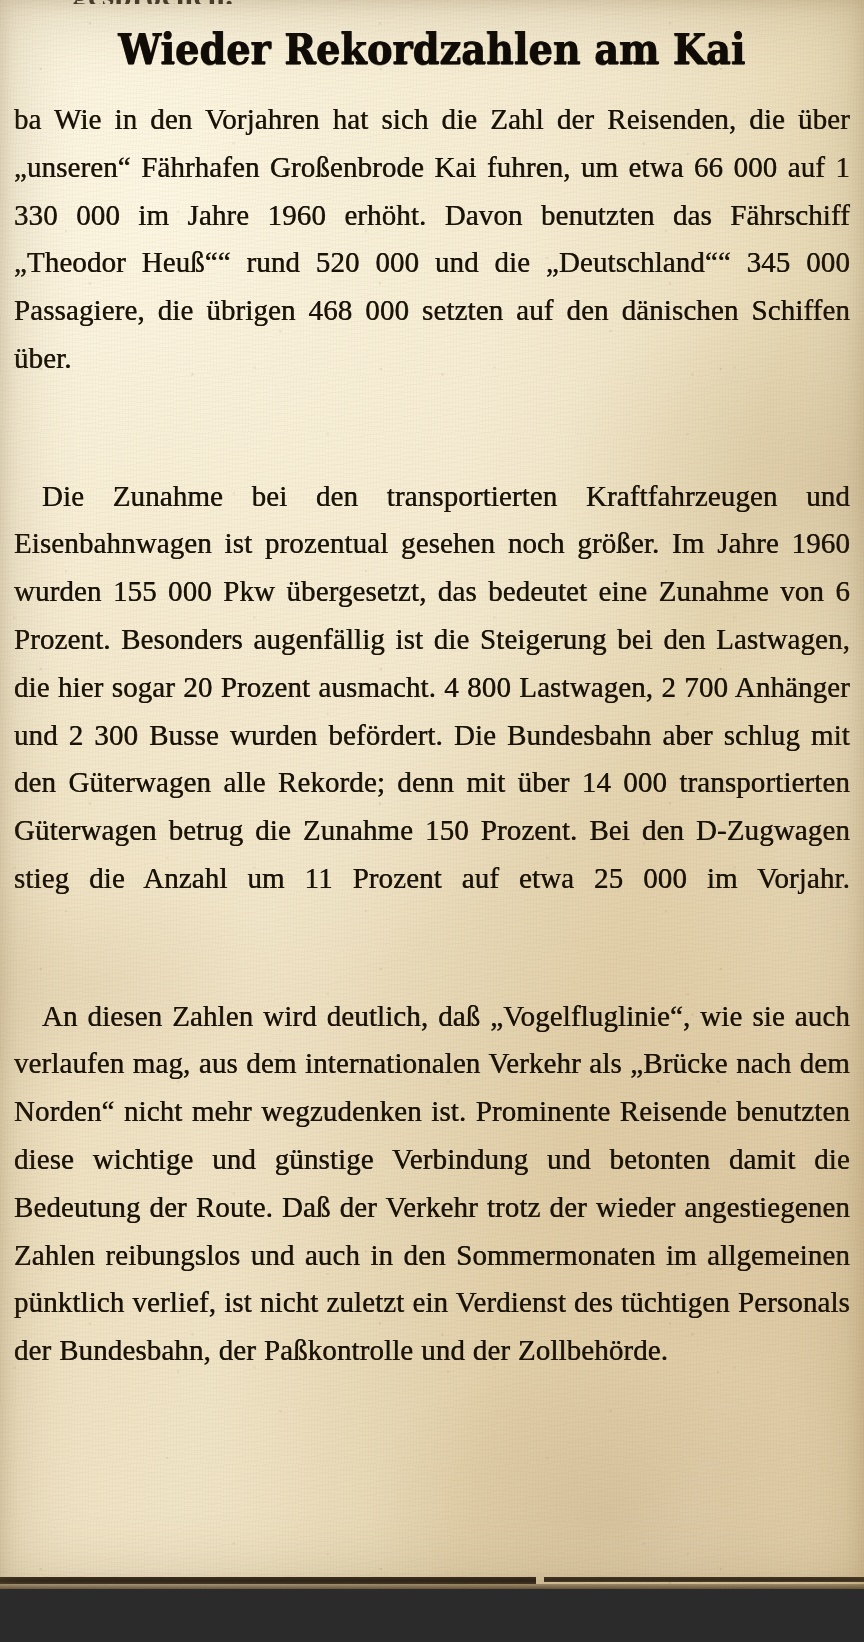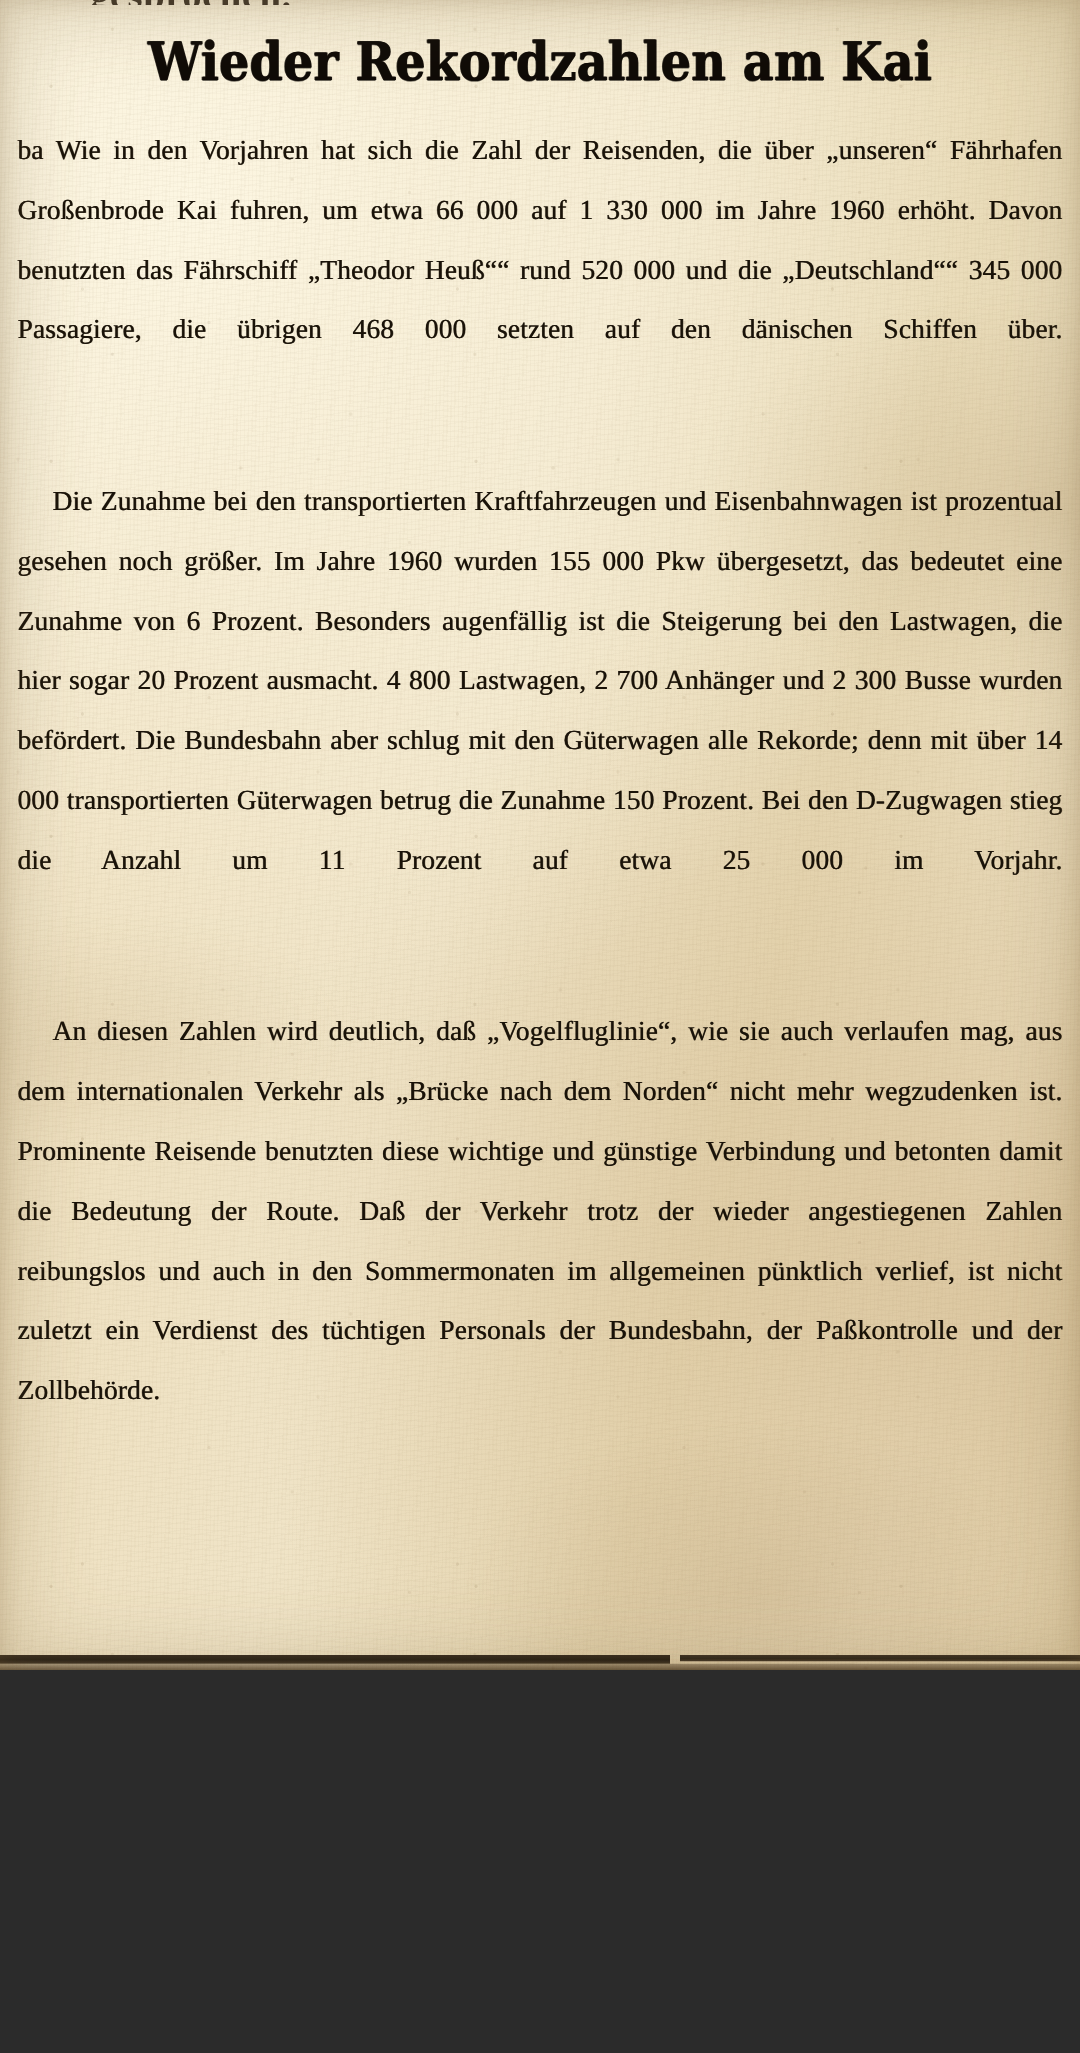--- a/index.html
+++ b/index.html
@@ -5,21 +5,21 @@
 <style>
   html, body {
     margin: 0;
     padding: 0;
     background: #2b2b2b;
   }
 
   #clipping {
     position: relative;
     width: 864px;
-    height: 1336px;
+    height: 1589px;
     overflow: hidden;
     background: #efe2c4;
     font-family: "Liberation Serif", "DejaVu Serif", serif;
     color: #1a1410;
   }
 
   
   .paper-base {
     position: absolute;
     inset: 0;
@@ -121,21 +121,21 @@
       -0.6px 0 0 rgba(15,11,7,.75),
        0 0.5px 0 rgba(15,11,7,.6);
   }
 
   .article-body {
     margin-top: 26px;
   }
 
   .para {
     margin: 0;
-    font-size: 22px;
+    font-size: 29px;
     line-height: 47.8px;
     color: #191208;
     text-align: justify;
     text-justify: inter-word;
     letter-spacing: .1px;
     word-spacing: .5px;
     text-shadow:
        0.35px 0 0 rgba(25,18,8,.55),
       -0.3px 0 0 rgba(25,18,8,.38),
        0 0.35px 0 rgba(25,18,8,.30);

